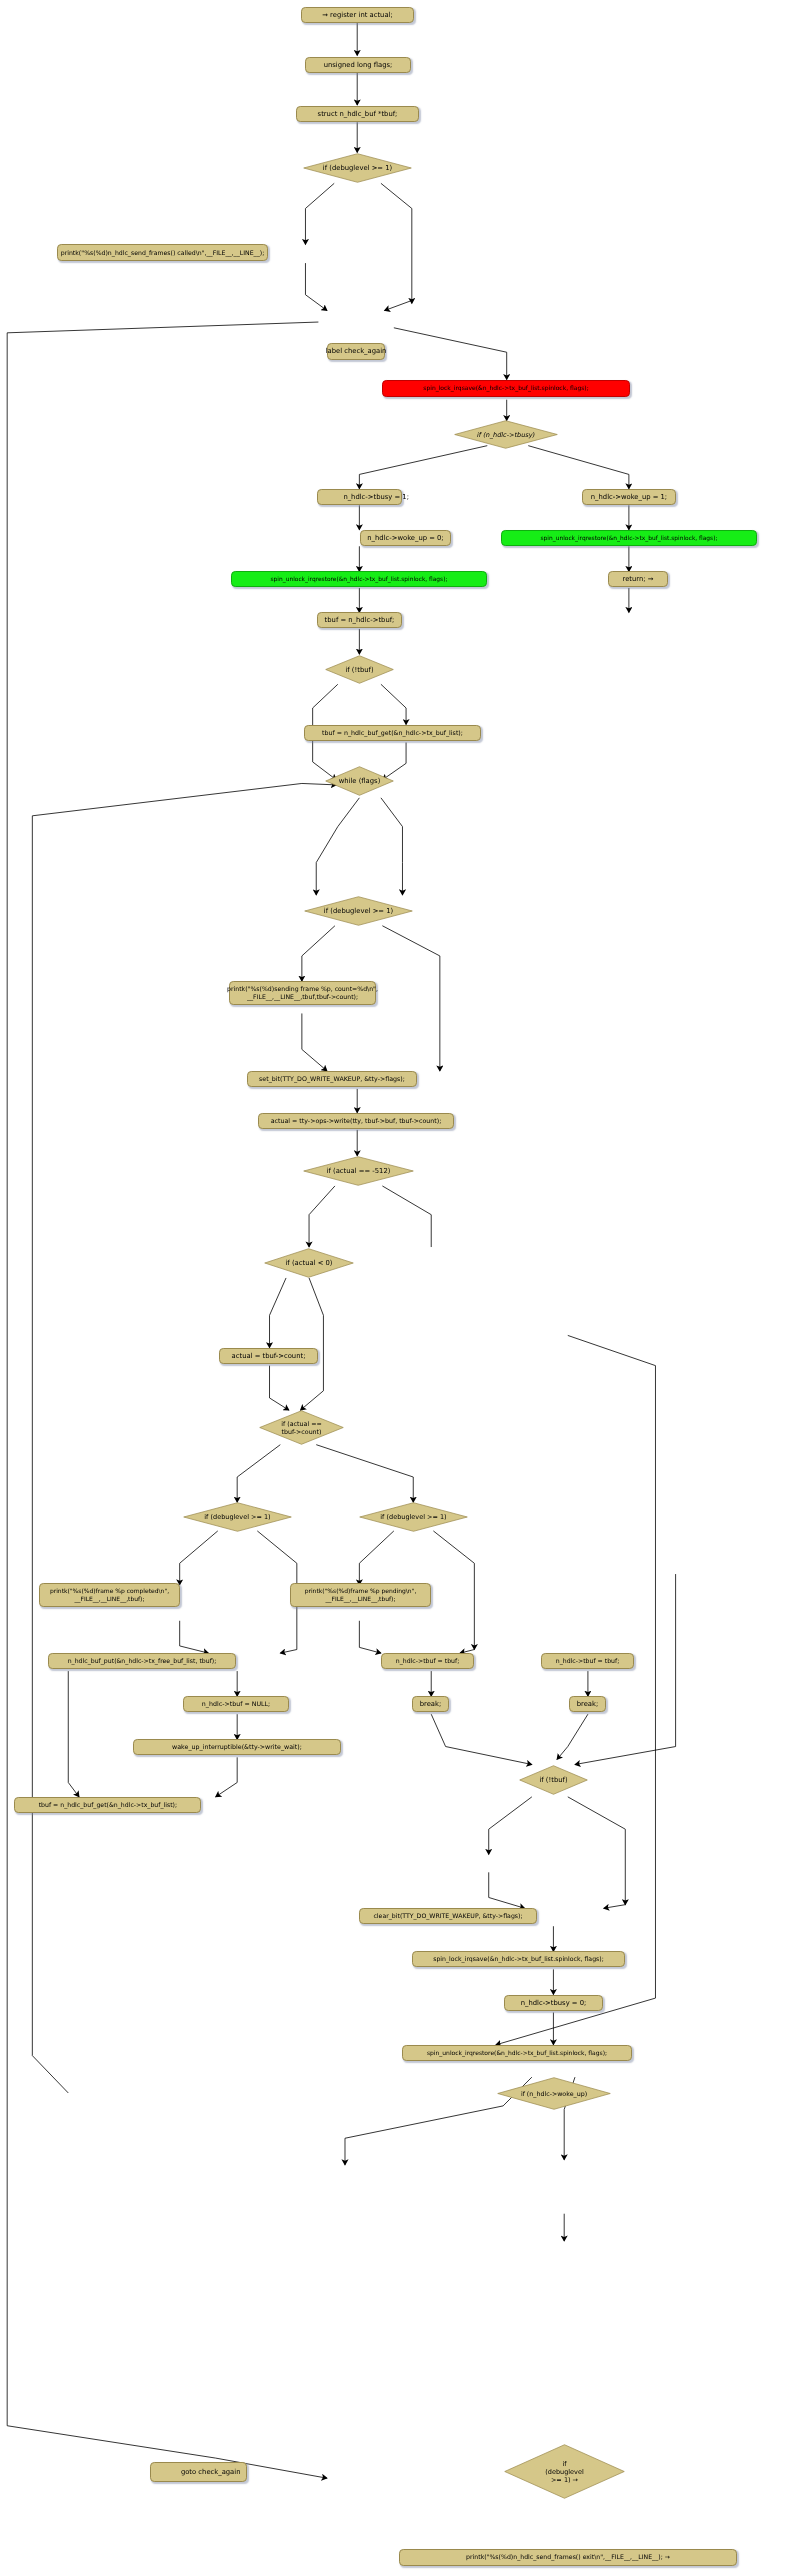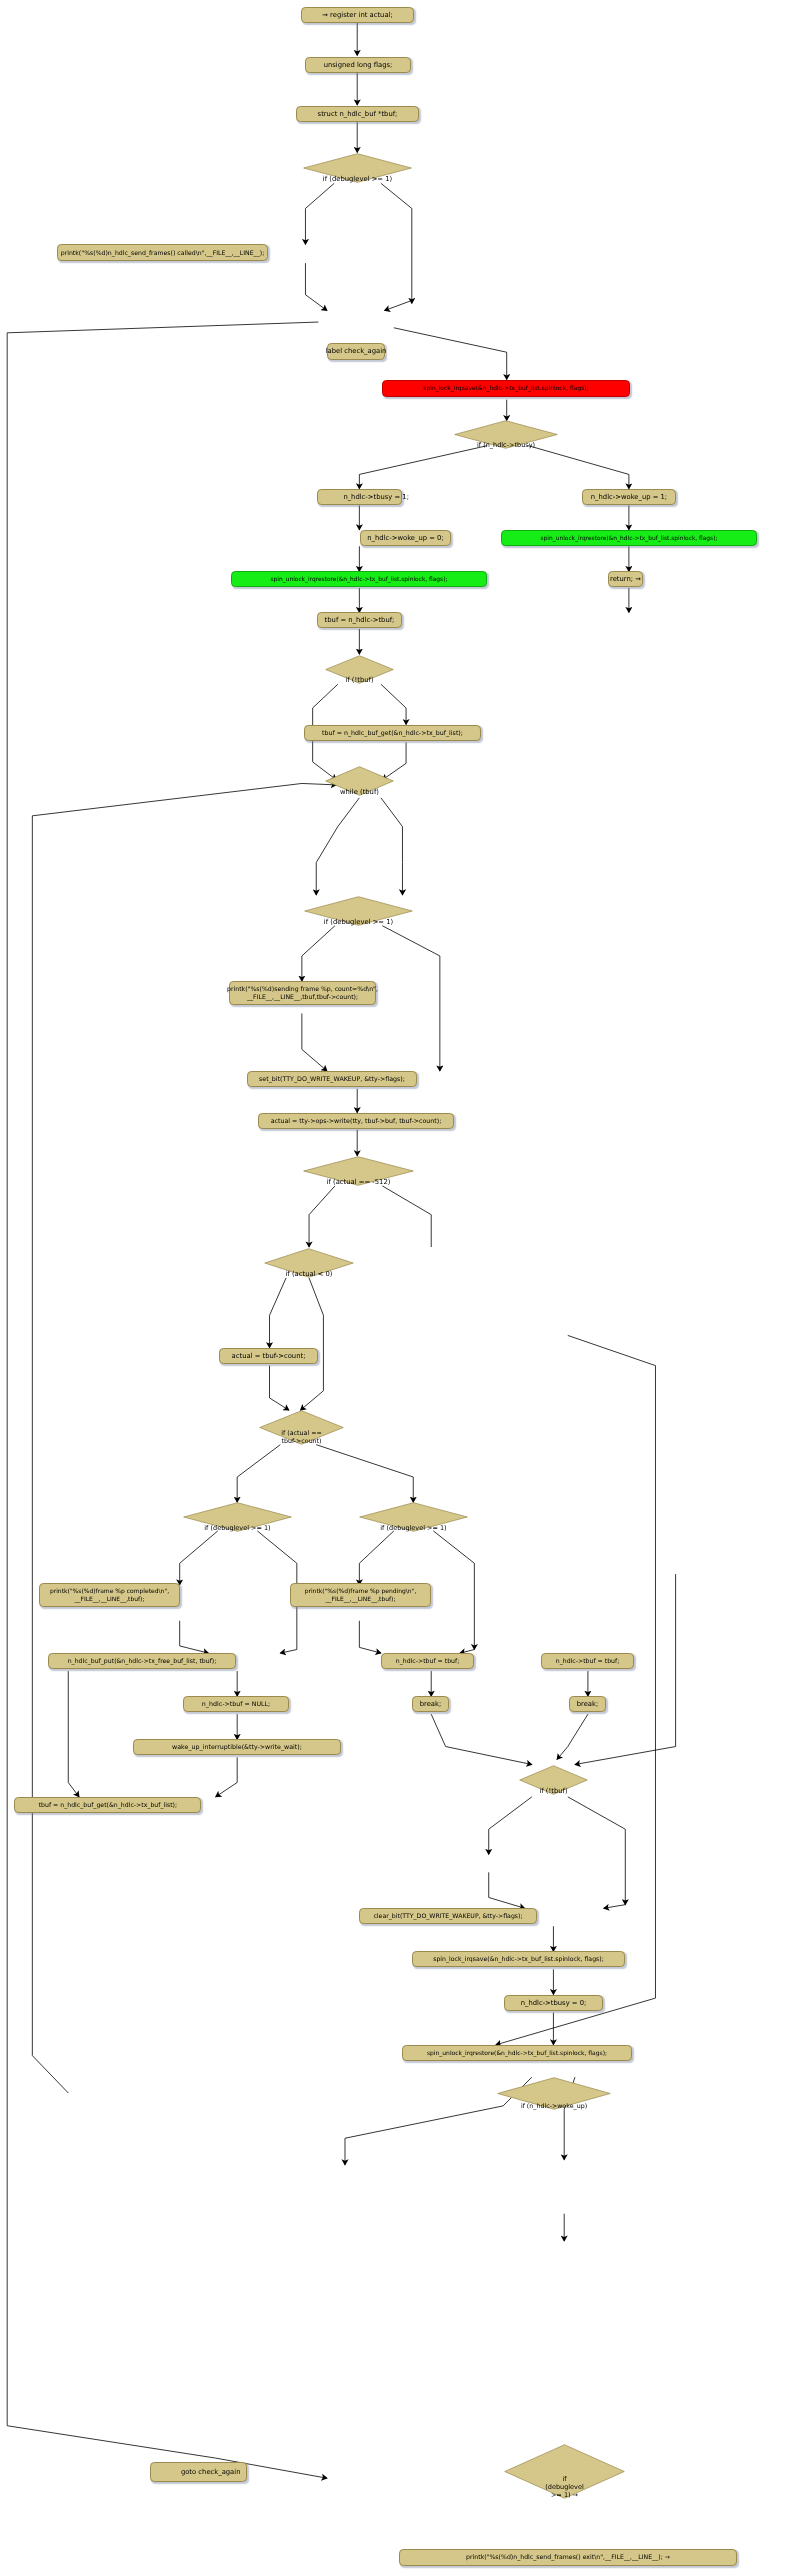--- a/index.html
+++ b/index.html
@@ -6,21 +6,21 @@
   #canvas{position:relative;width:787px;height:2576px;background:#ffffff;
           font-family:"DejaVu Sans","Liberation Sans",sans-serif;}
   svg.edges{position:absolute;left:0;top:0;width:787px;height:2576px;overflow:visible;}
   .node{position:absolute;box-sizing:border-box;display:flex;align-items:center;
         justify-content:center;text-align:center;color:#000;
         font-size:6.8px;line-height:8px;white-space:pre;}
   .rect{background:#d5c789;border:0.7px solid #9a8a4e;border-radius:4.3px;
         box-shadow:1.4px 1.4px 1.4px rgba(120,130,160,.45);padding:1.4px 3.6px;}
   .rect.red{background:#ff0000;border:0.7px solid #c00000;}
   .rect.green{background:#16ed16;border:0.7px solid #0fae0f;}
-  .diamond{background:transparent;border:none;box-shadow:none;align-items:flex-end;}
+  .diamond{background:transparent;border:none;box-shadow:none;}
   .diamond .dshape{position:absolute;left:0;top:0;width:100%;height:100%;}
   .diamond .dlabel{position:relative;z-index:2;}
   .arrow-head{fill:#000;stroke:none;}
   path.edge,line.edge{stroke:#000;stroke-width:1.1;fill:none;}
 </style>
 </head>
 <body>
 
 <div id="canvas">
 
@@ -150,21 +150,21 @@
   </div>
 
   <div class="node rect red" style="left:382px;top:380px;width:248px;height:16.5px;">
     <span style="font-size:6px;">spin_lock_irqsave(&amp;n_hdlc-&gt;tx_buf_list.spinlock, flags);</span>
   </div>
 
   <div class="node diamond" style="left:454px;top:420px;width:104px;height:29px;">
     <svg class="dshape" viewBox="0 0 145 40" preserveAspectRatio="none">
       <polygon points="72,1 144,20 72,39 1,20" fill="#d5c789" stroke="#9a8a4e" stroke-width="1"></polygon>
     </svg>
-    <span class="dlabel" style="font-size:6.5px;">if (n_hdlc-&gt;tbusy)</span>
+    <span class="dlabel" style="font-size:6.5px;font-style:italic;">if (n_hdlc-&gt;tbusy)</span>
   </div>
 
   <div class="node rect" style="left:317px;top:489px;width:85px;height:16px;padding-left:37px;">
     <span>n_hdlc-&gt;tbusy = 1;</span>
   </div>
 
   <div class="node rect" style="left:582px;top:489px;width:94px;height:16px;">
     <span>n_hdlc-&gt;woke_up = 1;</span>
   </div>
 
@@ -173,21 +173,21 @@
   </div>
 
   <div class="node rect green" style="left:501px;top:530px;width:256px;height:16px;">
     <span style="font-size:5.9px;">spin_unlock_irqrestore(&amp;n_hdlc-&gt;tx_buf_list.spinlock, flags);</span>
   </div>
 
   <div class="node rect green" style="left:231px;top:571px;width:256px;height:16px;">
     <span style="font-size:5.9px;">spin_unlock_irqrestore(&amp;n_hdlc-&gt;tx_buf_list.spinlock, flags);</span>
   </div>
 
-  <div class="node rect" style="left:608px;top:571px;width:35px;height:16px;">
+  <div class="node rect" style="left:608px;top:571px;width:60px;height:16px;">
     <span>return; →</span>
   </div>
 
   <div class="node rect" style="left:317px;top:612px;width:85px;height:16px;">
     <span>tbuf = n_hdlc-&gt;tbuf;</span>
   </div>
 
   <div class="node diamond" style="left:325px;top:655px;width:69px;height:29px;">
     <svg class="dshape" viewBox="0 0 96 40" preserveAspectRatio="none">
       <polygon points="48,1 95,20 48,39 1,20" fill="#d5c789" stroke="#9a8a4e" stroke-width="1"></polygon>
@@ -196,21 +196,21 @@
   </div>
 
   <div class="node rect" style="left:304px;top:725px;width:177px;height:16px;">
     <span style="font-size:6.3px;">tbuf = n_hdlc_buf_get(&amp;n_hdlc-&gt;tx_buf_list);</span>
   </div>
 
   <div class="node diamond" style="left:325px;top:766px;width:69px;height:30px;">
     <svg class="dshape" viewBox="0 0 96 42" preserveAspectRatio="none">
       <polygon points="48,1 95,21 48,41 1,21" fill="#d5c789" stroke="#9a8a4e" stroke-width="1"></polygon>
     </svg>
-    <span class="dlabel">while (tbuf)</span>
+    <span class="dlabel">while (flags)</span>
   </div>
 
   <div class="node diamond" style="left:304px;top:896px;width:109px;height:30px;">
     <svg class="dshape" viewBox="0 0 152 42" preserveAspectRatio="none">
       <polygon points="76,1 151,21 76,41 1,21" fill="#d5c789" stroke="#9a8a4e" stroke-width="1"></polygon>
     </svg>
     <span class="dlabel">if (debuglevel &gt;= 1)</span>
   </div>
 
   <div class="node rect" style="left:229px;top:981px;width:147px;height:24.4px;">

